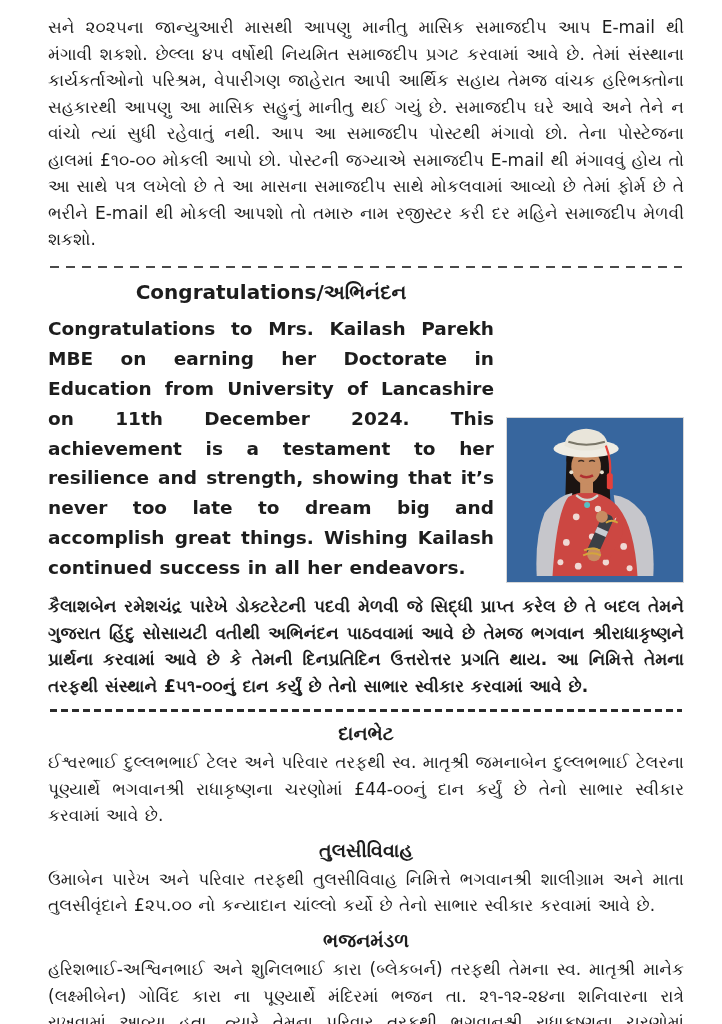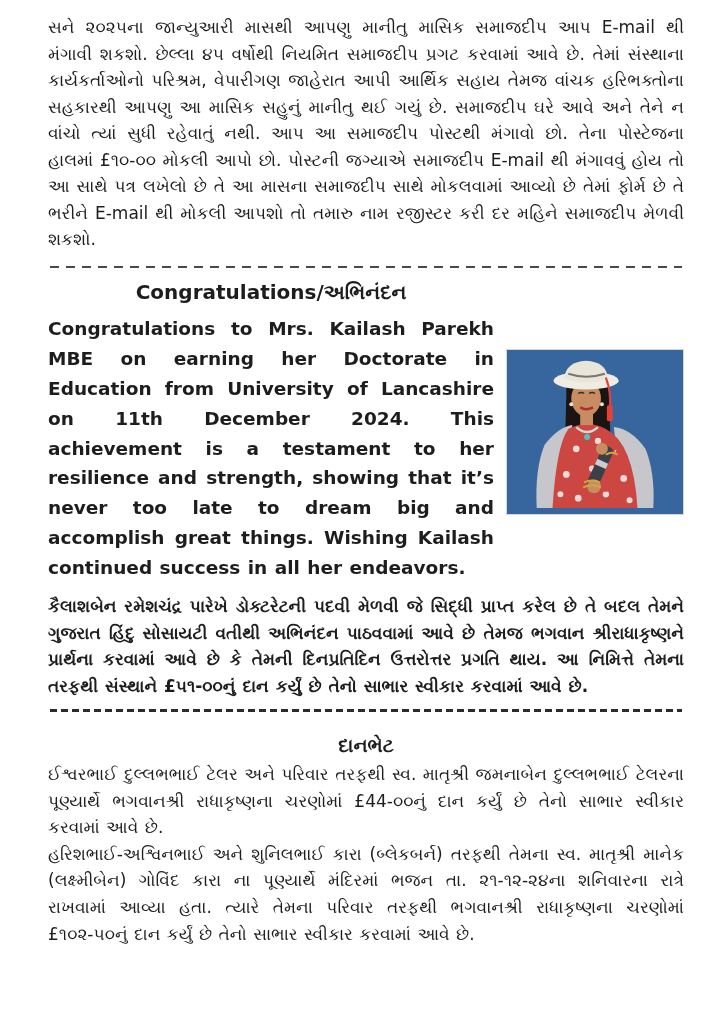--- a/index.html
+++ b/index.html
@@ -18,37 +18,37 @@
     word-spacing:1px;
   }
   .sep-light{
     height:2px;margin:13px 2px 10px 2px;
     background:repeating-linear-gradient(90deg,#4a4a4a 0 9px,transparent 9px 16px);
   }
   .sep-heavy{
     height:3px;margin:10px 2px 6px 2px;
     background:repeating-linear-gradient(90deg,#2c2c2c 0 7px,transparent 7px 11px);
   }
-  .congrats-row{display:flex;gap:12px;align-items:center;margin-top:2px;}
+  .congrats-row{display:flex;gap:12px;align-items:flex-end;margin-top:2px;}
   .congrats-left{flex:1;min-width:0;}
   .congrats-heading{
     text-align:center;font-weight:bold;font-size:20px;margin:2px 0 10px 0;
   }
   .eng{
     font-size:18.5px;line-height:1.62;text-align:justify;margin:0;
     word-spacing:1px;
     font-weight:bold;
   }
   .photo-frame{
     width:178px;height:166px;flex:0 0 auto;margin-top:2px;
     border:1px solid #d7d7d7;box-sizing:border-box;background:#3a6aa3;
   }
   .photo-frame svg{display:block;width:100%;height:100%;}
   .section-heading{
-    text-align:center;font-weight:bold;font-size:19px;margin:22px 0 4px 0;
+    text-align:center;font-weight:bold;font-size:19px;margin:10px 0 4px 0;
   }
   .congrats-guj{margin-top:10px;font-weight:bold;}
 </style>
 </head>
 <body>
 
 <div class="page">
 
 
   <p class="guj">સને ૨૦૨૫ના જાન્યુઆરી માસથી આપણુ માનીતુ માસિક સમાજદીપ આપ E-mail થી મંગાવી શકશો. છેલ્લા ૪૫ વર્ષોથી નિયમિત સમાજદીપ પ્રગટ કરવામાં આવે છે. તેમાં સંસ્થાના કાર્યકર્તાઓનો પરિશ્રમ, વેપારીગણ જાહેરાત આપી આર્થિક સહાય તેમજ વાંચક હરિભક્તોના સહકારથી આપણુ આ માસિક સહુનું માનીતુ થઈ ગયું છે. સમાજદીપ ઘરે આવે અને તેને ન વાંચો ત્યાં સુધી રહેવાતું નથી. આપ આ સમાજદીપ પોસ્ટથી મંગાવો છો. તેના પોસ્ટેજના હાલમાં £૧૦-૦૦ મોકલી આપો છો. પોસ્ટની જગ્યાએ સમાજદીપ E-mail થી  મંગાવવું હોય તો આ સાથે પત્ર લખેલો છે તે આ માસના સમાજદીપ સાથે મોકલવામાં આવ્યો છે તેમાં ફોર્મ છે તે ભરીને E-mail થી મોકલી આપશો તો તમારુ નામ રજીસ્ટર કરી દર મહિને સમાજદીપ મેળવી શકશો.</p>
@@ -124,18 +124,23 @@
 
   <p class="guj congrats-guj">કૈલાશબેન રમેશચંદ્ર પારેખે ડોક્ટરેટની પદવી મેળવી જે સિદ્ધી પ્રાપ્ત કરેલ છે તે બદલ તેમને ગુજરાત હિંદુ સોસાયટી વતીથી અભિનંદન પાઠવવામાં આવે છે તેમજ ભગવાન શ્રીરાધાકૃષ્ણને પ્રાર્થના કરવામાં આવે છે કે તેમની દિનપ્રતિદિન ઉત્તરોત્તર પ્રગતિ થાય. આ નિમિત્તે તેમના તરફથી સંસ્થાને £૫૧-૦૦નું દાન કર્યું છે તેનો સાભાર સ્વીકાર કરવામાં આવે છે.</p>
 
   <div class="sep-heavy"></div>
 
   <div>
     <div class="section-heading">દાનભેટ</div>
     <p class="guj">ઈશ્વરભાઈ દુલ્લભભાઈ ટેલર અને પરિવાર તરફથી સ્વ. માતૃશ્રી જમનાબેન દુલ્લભભાઈ ટેલરના પૂણ્યાર્થે ભગવાનશ્રી રાધાકૃષ્ણના ચરણોમાં £44-૦૦નું દાન કર્યું છે તેનો સાભાર સ્વીકાર કરવામાં આવે છે.</p>
   </div>
 
+  <div>
+    <div class="section-heading">તુલસીવિવાહ</div>
+    <p class="guj">ઉમાબેન પારેખ અને પરિવાર તરફથી તુલસીવિવાહ નિમિત્તે ભગવાનશ્રી શાલીગ્રામ અને માતા તુલસીવૃંદાને £૨૫.૦૦ નો કન્યાદાન ચાંલ્લો કર્યો  છે તેનો સાભાર સ્વીકાર કરવામાં આવે છે.</p>
+  </div>
 
   <div>
+    <div class="section-heading">ભજનમંડળ</div>
     <p class="guj">હરિશભાઈ-અશ્વિનભાઈ અને શુનિલભાઈ કારા (બ્લેકબર્ન) તરફથી તેમના સ્વ. માતૃશ્રી માનેક (લક્ષ્મીબેન) ગોવિંદ કારા ના પૂણ્યાર્થે મંદિરમાં ભજન તા. ૨૧-૧૨-૨૪ના શનિવારના રાત્રે રાખવામાં આવ્યા હતા. ત્યારે તેમના પરિવાર તરફથી ભગવાનશ્રી રાધાકૃષ્ણના ચરણોમાં £૧૦૨-૫૦નું દાન કર્યું છે તેનો સાભાર સ્વીકાર કરવામાં આવે છે.</p>
   </div>
 
 </div>
 
 </body></html>

